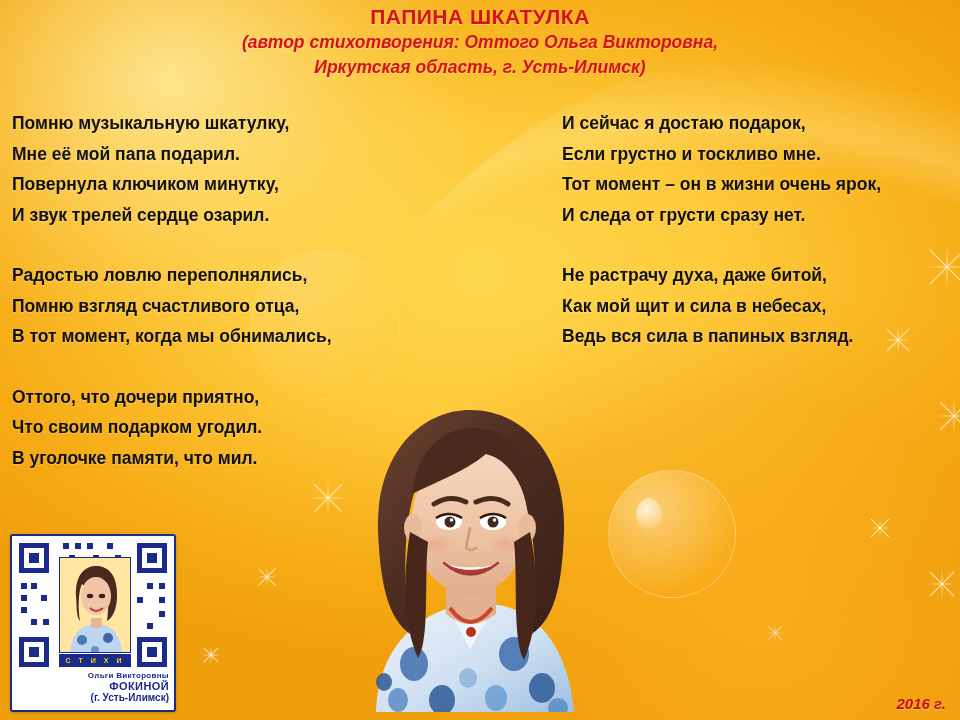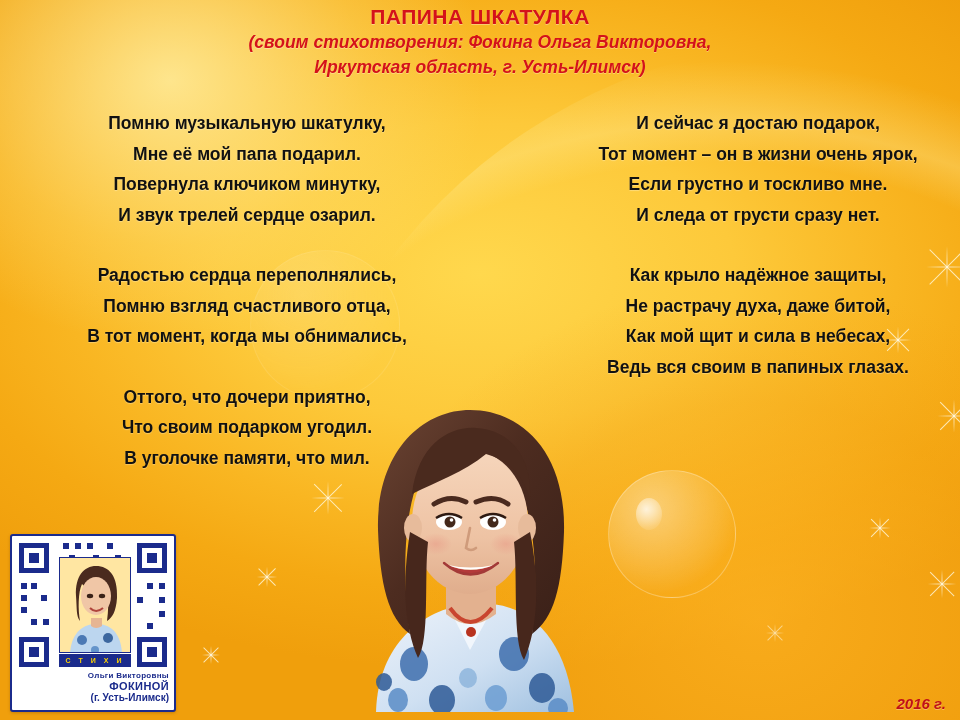--- a/index.html
+++ b/index.html
@@ -106,21 +106,21 @@
     color: #111;
     font-size: 17.5px;
     font-weight: bold;
     line-height: 30.5px;
     text-shadow: 0 1px 1px rgba(255,255,255,.30);
   }
   #col-left  { left: 12px;  top: 108px; width: 470px; }
   #col-right { left: 562px; top: 108px; width: 392px; }
   .stanza { margin: 0 0 30px 0; }
   .stanza:last-child { margin-bottom: 0; }
-  .line { white-space: nowrap; text-align: center; }
+  .line { white-space: nowrap; }
 
   
   #portrait {
     position: absolute;
     left: 318px; top: 382px;
     width: 310px; height: 330px;
     z-index: 7;
   }
 
   
@@ -230,55 +230,54 @@
       <span class="d1"></span>
       <span class="d2"></span>
     </div>
   <div class="spark" style="left:760px; top:618px; width:30px; height:30px; opacity:.7;">
       <span class="d1"></span>
       <span class="d2"></span>
     </div>
 
   <div id="header">
     <div id="title">ПАПИНА ШКАТУЛКА</div>
-    <div class="subtitle">(своим стихотворения: Фокина Ольга Викторовна,</div>
+    <div class="subtitle">(автор стихотворения: Оттого Ольга Викторовна,</div>
     <div class="subtitle">Иркутская область, г. Усть-Илимск)</div>
   </div>
 
   <div class="col" id="col-left">
     <div class="stanza">
       <div class="line">Помню музыкальную шкатулку,</div>
       <div class="line">Мне её мой папа подарил.</div>
       <div class="line">Повернула ключиком минутку,</div>
       <div class="line">И звук трелей сердце озарил.</div>
     </div>
     <div class="stanza">
-      <div class="line">Радостью сердца переполнялись,</div>
+      <div class="line">Радостью ловлю переполнялись,</div>
       <div class="line">Помню взгляд счастливого отца,</div>
       <div class="line">В тот момент, когда мы обнимались,</div>
     </div>
     <div class="stanza">
       <div class="line">Оттого, что дочери приятно,</div>
       <div class="line">Что своим подарком угодил.</div>
       <div class="line">В уголочке памяти, что мил.</div>
     </div>
   </div>
 
   <div class="col" id="col-right">
     <div class="stanza">
       <div class="line">И сейчас я достаю подарок,</div>
+      <div class="line">Если грустно и тоскливо мне.</div>
       <div class="line">Тот момент – он в жизни очень ярок,</div>
-      <div class="line">Если грустно и тоскливо мне.</div>
       <div class="line">И следа от грусти сразу нет.</div>
     </div>
     <div class="stanza">
-      <div class="line">Как крыло надёжное защиты,</div>
       <div class="line">Не растрачу духа, даже битой,</div>
       <div class="line">Как мой щит и сила в небесах,</div>
-      <div class="line">Ведь вся своим в папиных глазах.</div>
+      <div class="line">Ведь вся сила в папиных взгляд.</div>
     </div>
   </div>
 
   <svg id="portrait" viewBox="0 0 310 330" xmlns="http://www.w3.org/2000/svg">
     <defs>
       <linearGradient id="hairG" x1="0" y1="0" x2="1" y2="1">
         <stop offset="0%" stop-color="#6b4433"></stop>
         <stop offset="45%" stop-color="#4d2c20"></stop>
         <stop offset="100%" stop-color="#3a2018"></stop>
       </linearGradient>

